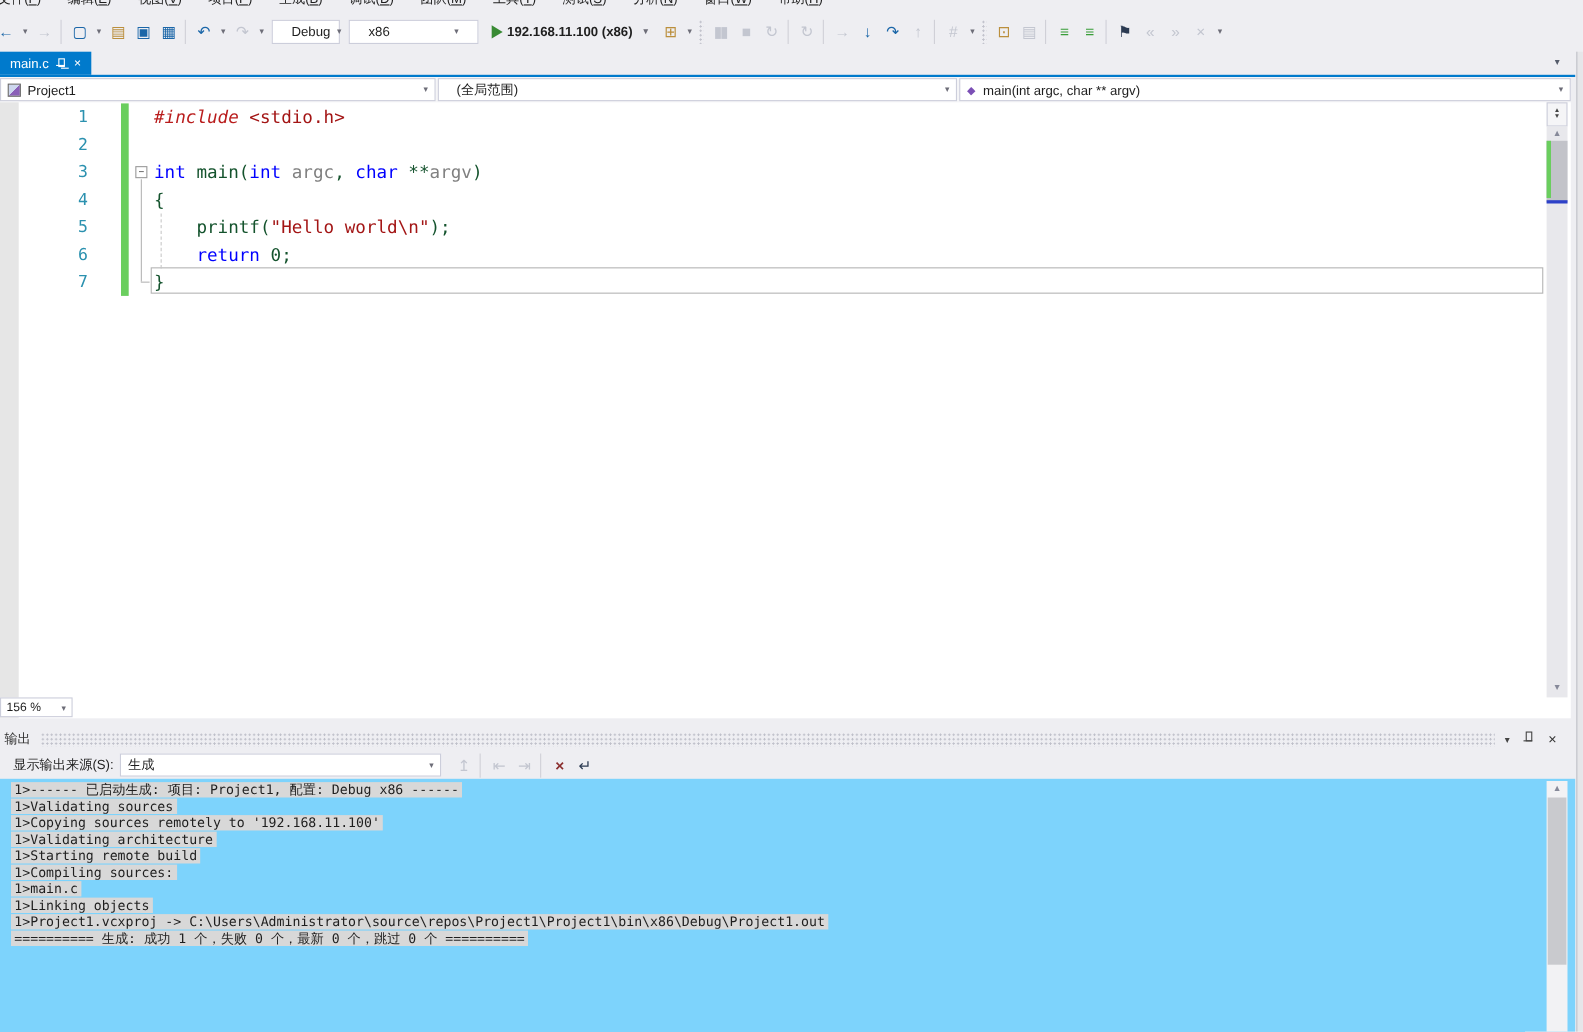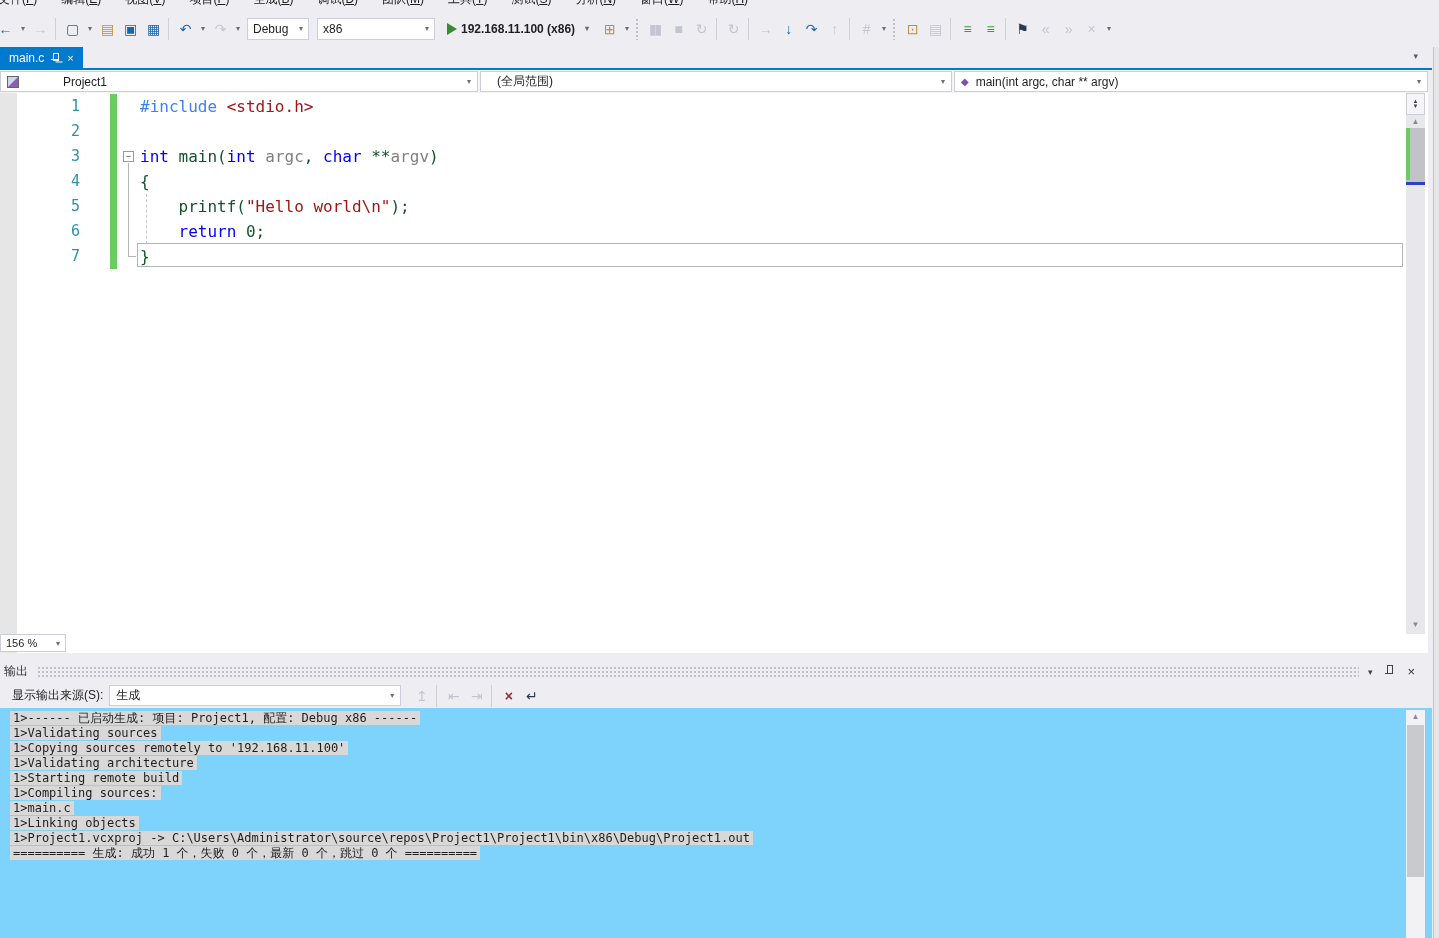--- a/index.html
+++ b/index.html
@@ -17,21 +17,21 @@
   .tbar-icon { min-width:23px; text-align:center; font-size:14px; line-height:24px; letter-spacing:-2px; }
   .tbar-icon.small { min-width:12px; font-size:8px; color:#6d6d78; }
   .tbar-icon.cut { margin-left:-7px; }
   .st-blue { color:#1a66a8; } .st-tan { color:#bb8f3d; } .st-disabled { color:#c3c6d0; }
   .st-dim { color:#6d6d78; } .st-green { color:#3a9e3a; } .st-dark { color:#2b3a52; }
   .st-clear { color:#8b2f2f; font-weight:bold; }
   .sep { width:1px; height:22px; background:#d0d0d7; margin:0 4px; }
   .dotsep { width:5px; height:22px; margin:0 3px;
             background:radial-gradient(#bfc0ca 0.8px, transparent 1px); background-size:4px 4px; }
   .tb-combo { height:22px; background:#fff; border:1px solid #cccedb; display:flex; align-items:center;
-              font-size:12px; padding:0 5px; margin:2px 4px; }
+              font-size:12px; padding:0 17px; margin:2px 4px; }
   .tb-combo .val { flex:1; }
   .tb-caret { font-size:8px; color:#6d6d78; margin-left:6px; }
   .start-btn { display:flex; align-items:center; gap:4px; padding:0 8px; font-size:12px;font-weight:bold; }
   .play { width:0; height:0; border-left:10px solid #388a34; border-top:6px solid transparent; border-bottom:6px solid transparent; }
 
   
   .tabstrip { position:absolute; top:47px; left:0; right:7px; height:21px; background:#eeeef2; }
   .tab-active { position:absolute; left:0; top:0; height:21px; background:#007acc; color:#fff;
                 display:flex; align-items:center; padding:0 9px; font-size:12px; gap:7px; }
   .tab-pin { position:relative; width:9px; height:12px; }
@@ -42,32 +42,32 @@
   .tab-underline { position:absolute; top:68px; left:0; right:7px; height:2px; background:#007acc; }
 
   
   .navbar { position:absolute; top:70px; left:0; width:1428px; height:23px; background:#f5f5f7; display:flex; }
   .nav-combo { height:21px; margin-top:1px; background:#fff; border:1px solid #cccedb; display:flex;
                align-items:center; font-size:12px; padding:0 6px; }
   .nav-caret { font-size:8px; color:#6d6d78; margin-left:auto; padding-left:8px; }
   .proj-icon { width:12px; height:12px; margin-right:6px; border:1px solid #666;
                background:linear-gradient(135deg,#cdd7ee 49%,#8a5fb8 51%); }
   .method-icon { color:#7b4fb5; font-size:10px; margin-right:7px; }
-  .nav-c1 { width:478px; margin-right:2px;gap:38px; }
+  .nav-c1 { width:396px; margin-right:2px; }
   .nav-c2 { width:472px; margin-right:2px; padding-left:16px; }
   .nav-c3 { flex:1; }
 
   
   .editor { position:absolute; top:93px; left:0; width:1428px; height:560px; background:#fff; }
   .gutter { position:absolute; left:0; top:0; bottom:0; width:17px; background:#e6e6e6; }
   .code-lines { position:absolute; top:1px; left:0; right:30px; }
   .code-line { display:flex; height:25px; line-height:25px; font-family:"DejaVu Sans Mono",monospace; font-size:16px; white-space:pre; }
   .ln { width:80px; text-align:right; color:#2b91af; font-size:15px; font-family:"DejaVu Sans Mono",monospace; }
   .lt { padding-left:60px; }
-  .tok-kw { color:#0000ff; } .tok-str { color:#a31515; } .tok-pp { color:#3b82f6; }
+  .tok-kw { color:#0000ff; } .tok-str { color:#a31515; } .tok-pp { color:#b91c1c;font-style:italic; }
   .tok-param { color:#808080; } .tok-plain { color:#14532d; }
   .change-bar { position:absolute; left:110px; top:1px; width:7px; height:175px; background:#6ace5e; }
   .collapse-box { position:absolute; left:123px; top:58px; width:11px; height:11px; border:1px solid #9a9a9a;
                   background:#fff; font-size:9px; line-height:9px; text-align:center; color:#333; }
   .guide-v { position:absolute; left:128px; top:70px; width:1px; height:93px; background:#b5b5b5; }
   .guide-tick { position:absolute; left:128px; top:163px; width:8px; height:1px; background:#b5b5b5; }
   .guide-dash { position:absolute; left:146px; top:101px; height:50px; border-left:1px dashed #c8c8c8; }
   .current-line { position:absolute; left:137px; top:150px; width:1266px; height:24px; border:1px solid #b4b4b4; }
 
   .split-handle { position:absolute; left:1406px; top:0; width:19px; height:22px; background:#f5f5f7; border:1px solid #cccedb;

